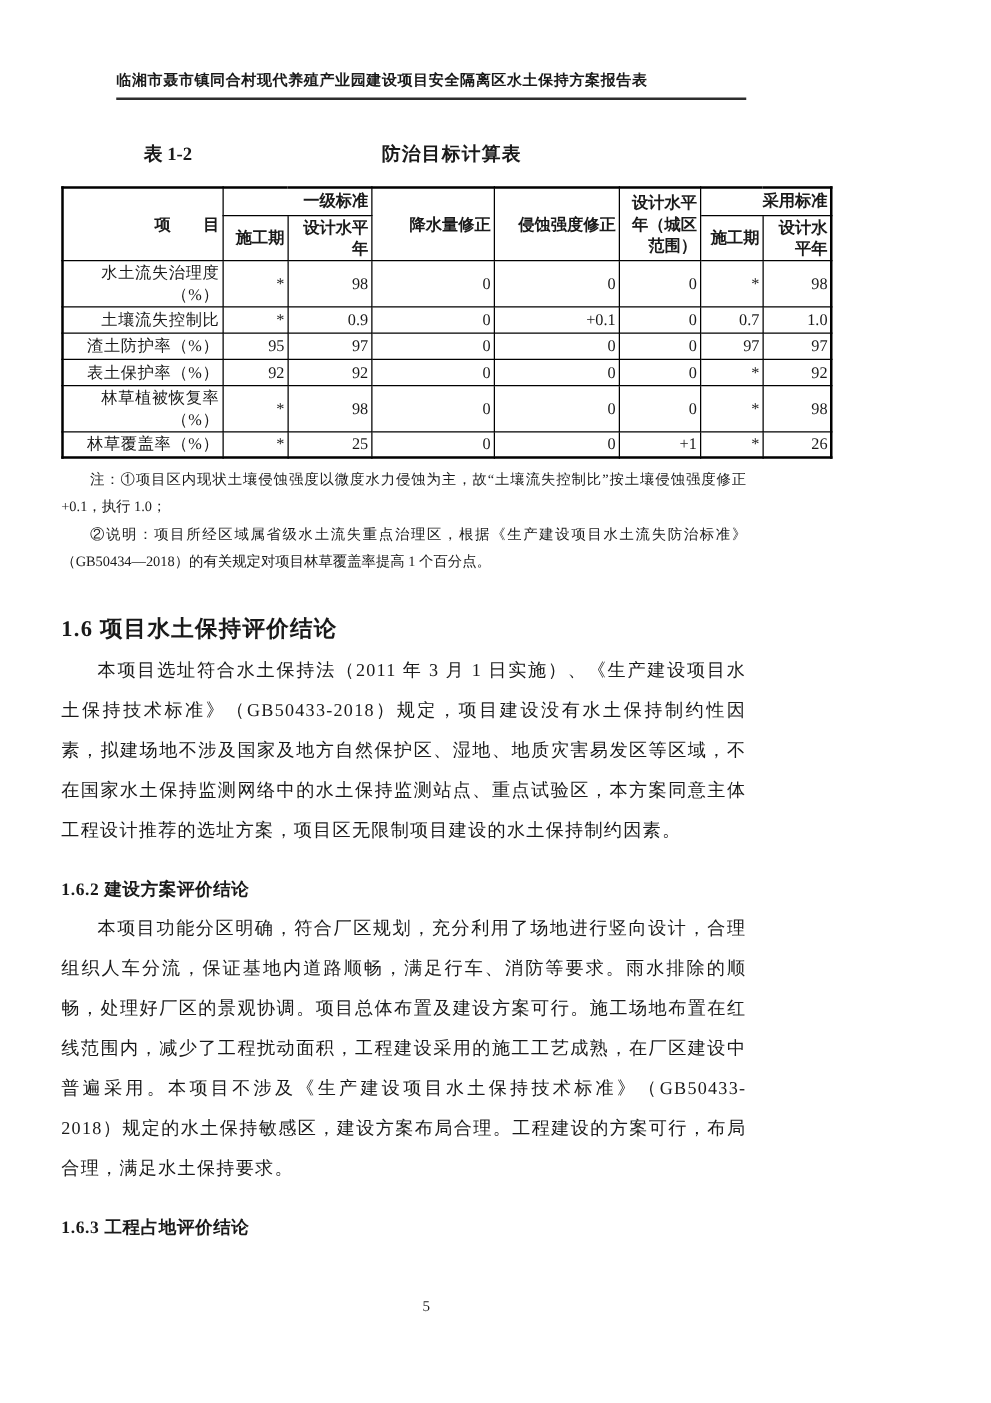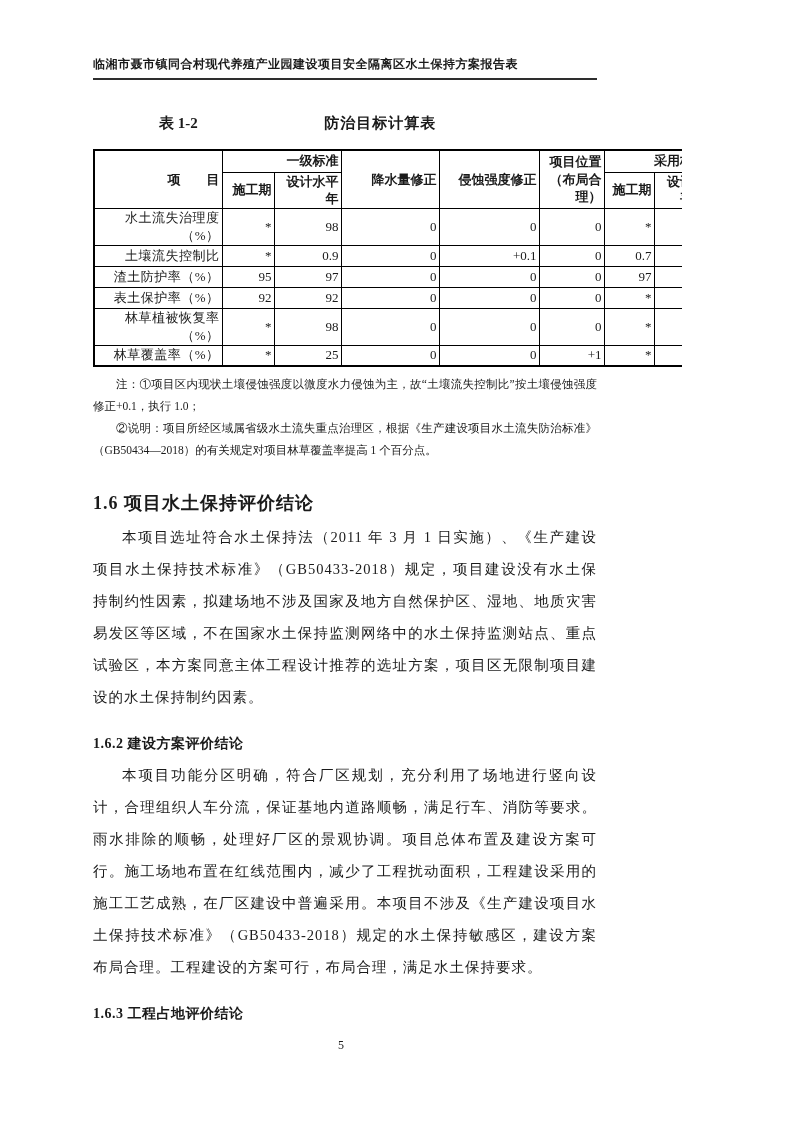--- a/index.html
+++ b/index.html
@@ -19,21 +19,21 @@
     padding: 56px 85px 0 93px;
   }
   .doc-header-text {
     font-size: 12px;
     font-weight: 600;
     letter-spacing: 0.5px;
     padding-bottom: 5px;
     border-bottom: 2px solid #2e2e2e;
   }
   .content {
-    padding: 0 85px 0 93px;
+    padding: 0 85px 0 49px;
   }
   
   .table-caption {
     position: relative;
     margin-top: 34px;
     height: 24px;
     font-size: 15px;
     font-weight: bold;
   }
   .table-label {
@@ -134,21 +134,21 @@
           <col style="width:65px">
           <col style="width:50px">
           <col style="width:55px">
       </colgroup>
       <thead>
         <tr class="gr1">
           <th rowspan="2">项　　目</th>
           <th colspan="2">一级标准</th>
           <th rowspan="2">降水量修正</th>
           <th rowspan="2">侵蚀强度修正</th>
-          <th rowspan="2">项目位置（布局合理）</th>
+          <th rowspan="2">设计水平年（城区范围）</th>
           <th colspan="2">采用标准</th>
         </tr>
         <tr class="gr2">
           <th>施工期</th>
           <th>设计水平年</th>
           <th>施工期</th>
           <th>设计水平年</th>
         </tr>
       </thead>
       <tbody>

